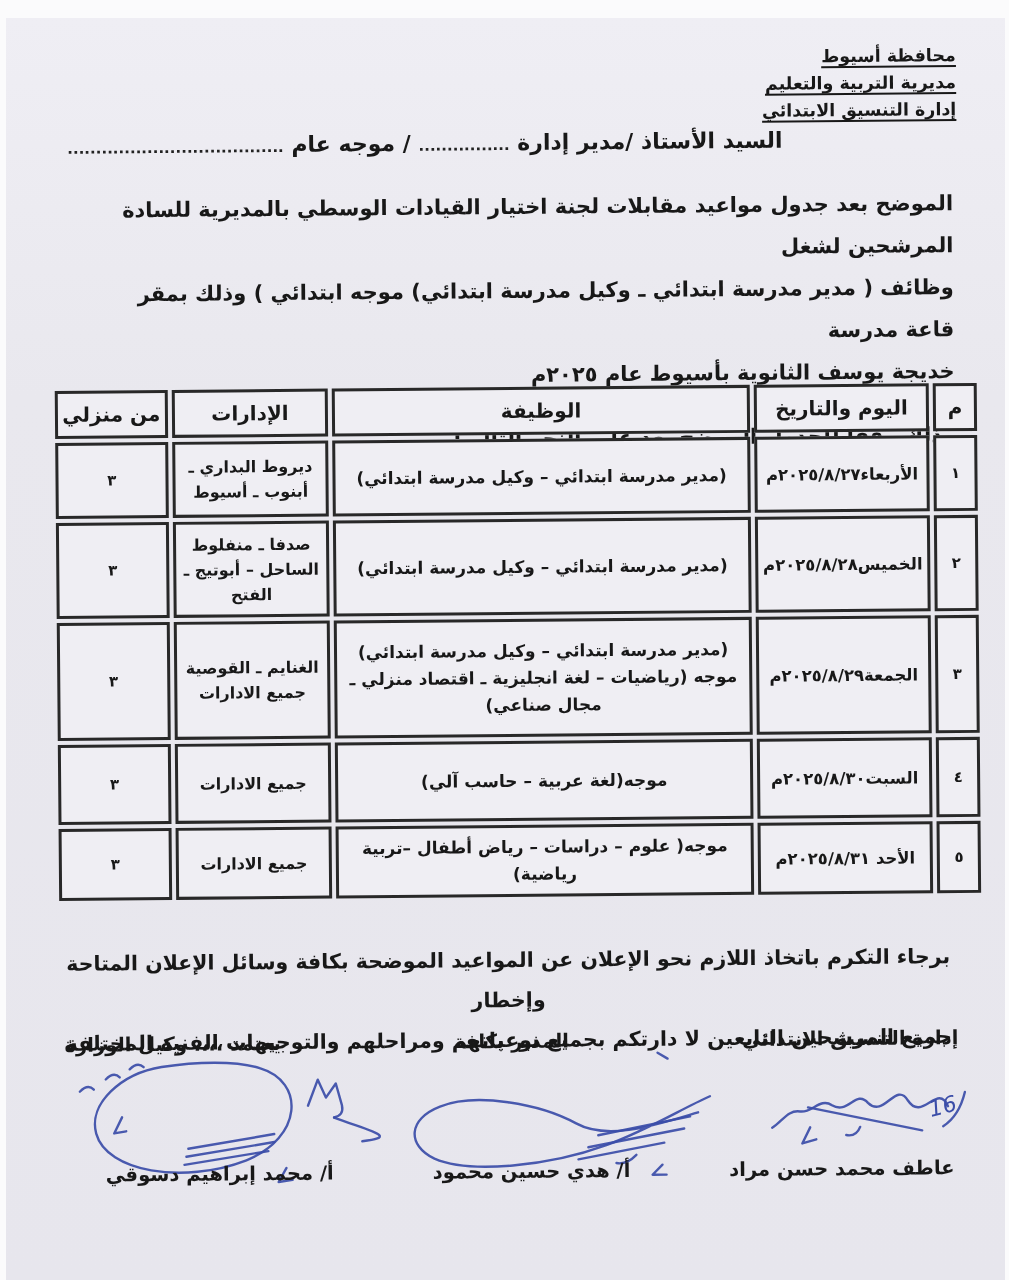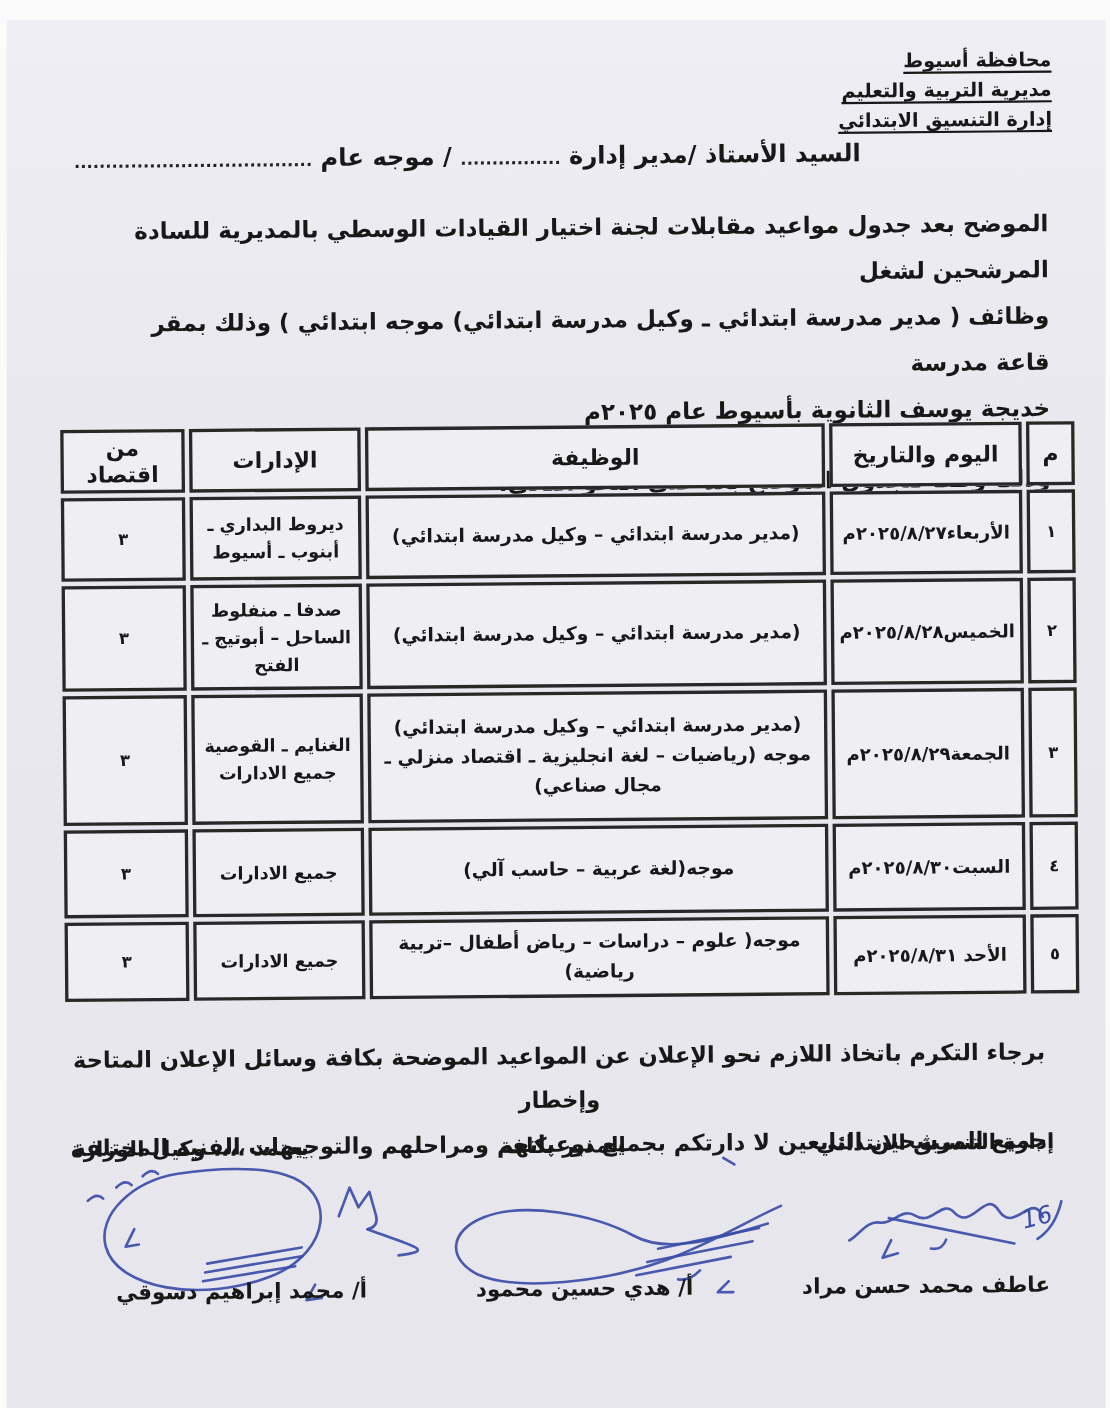--- a/index.html
+++ b/index.html
@@ -105,21 +105,21 @@
           <col style="width:400px">
           <col style="width:150px">
           <col style="width:108px">
       </colgroup>
       <thead>
         <tr class="hrow">
           <th>م</th>
           <th>اليوم والتاريخ</th>
           <th>الوظيفة</th>
           <th>الإدارات</th>
-          <th>من اقتصاد</th>
+          <th>من منزلي</th>
         </tr>
       </thead>
       <tbody>
         <tr class="r1">
           <td class="c-num">١</td>
           <td class="c-day">الأربعاء٢٠٢٥/٨/٢٧م</td>
           <td class="c-job">(مدير مدرسة ابتدائي – وكيل مدرسة ابتدائي)</td>
           <td class="c-depts">ديروط البداري ـ
 أبنوب ـ أسيوط</td>
           <td class="c-hour">٣</td>

